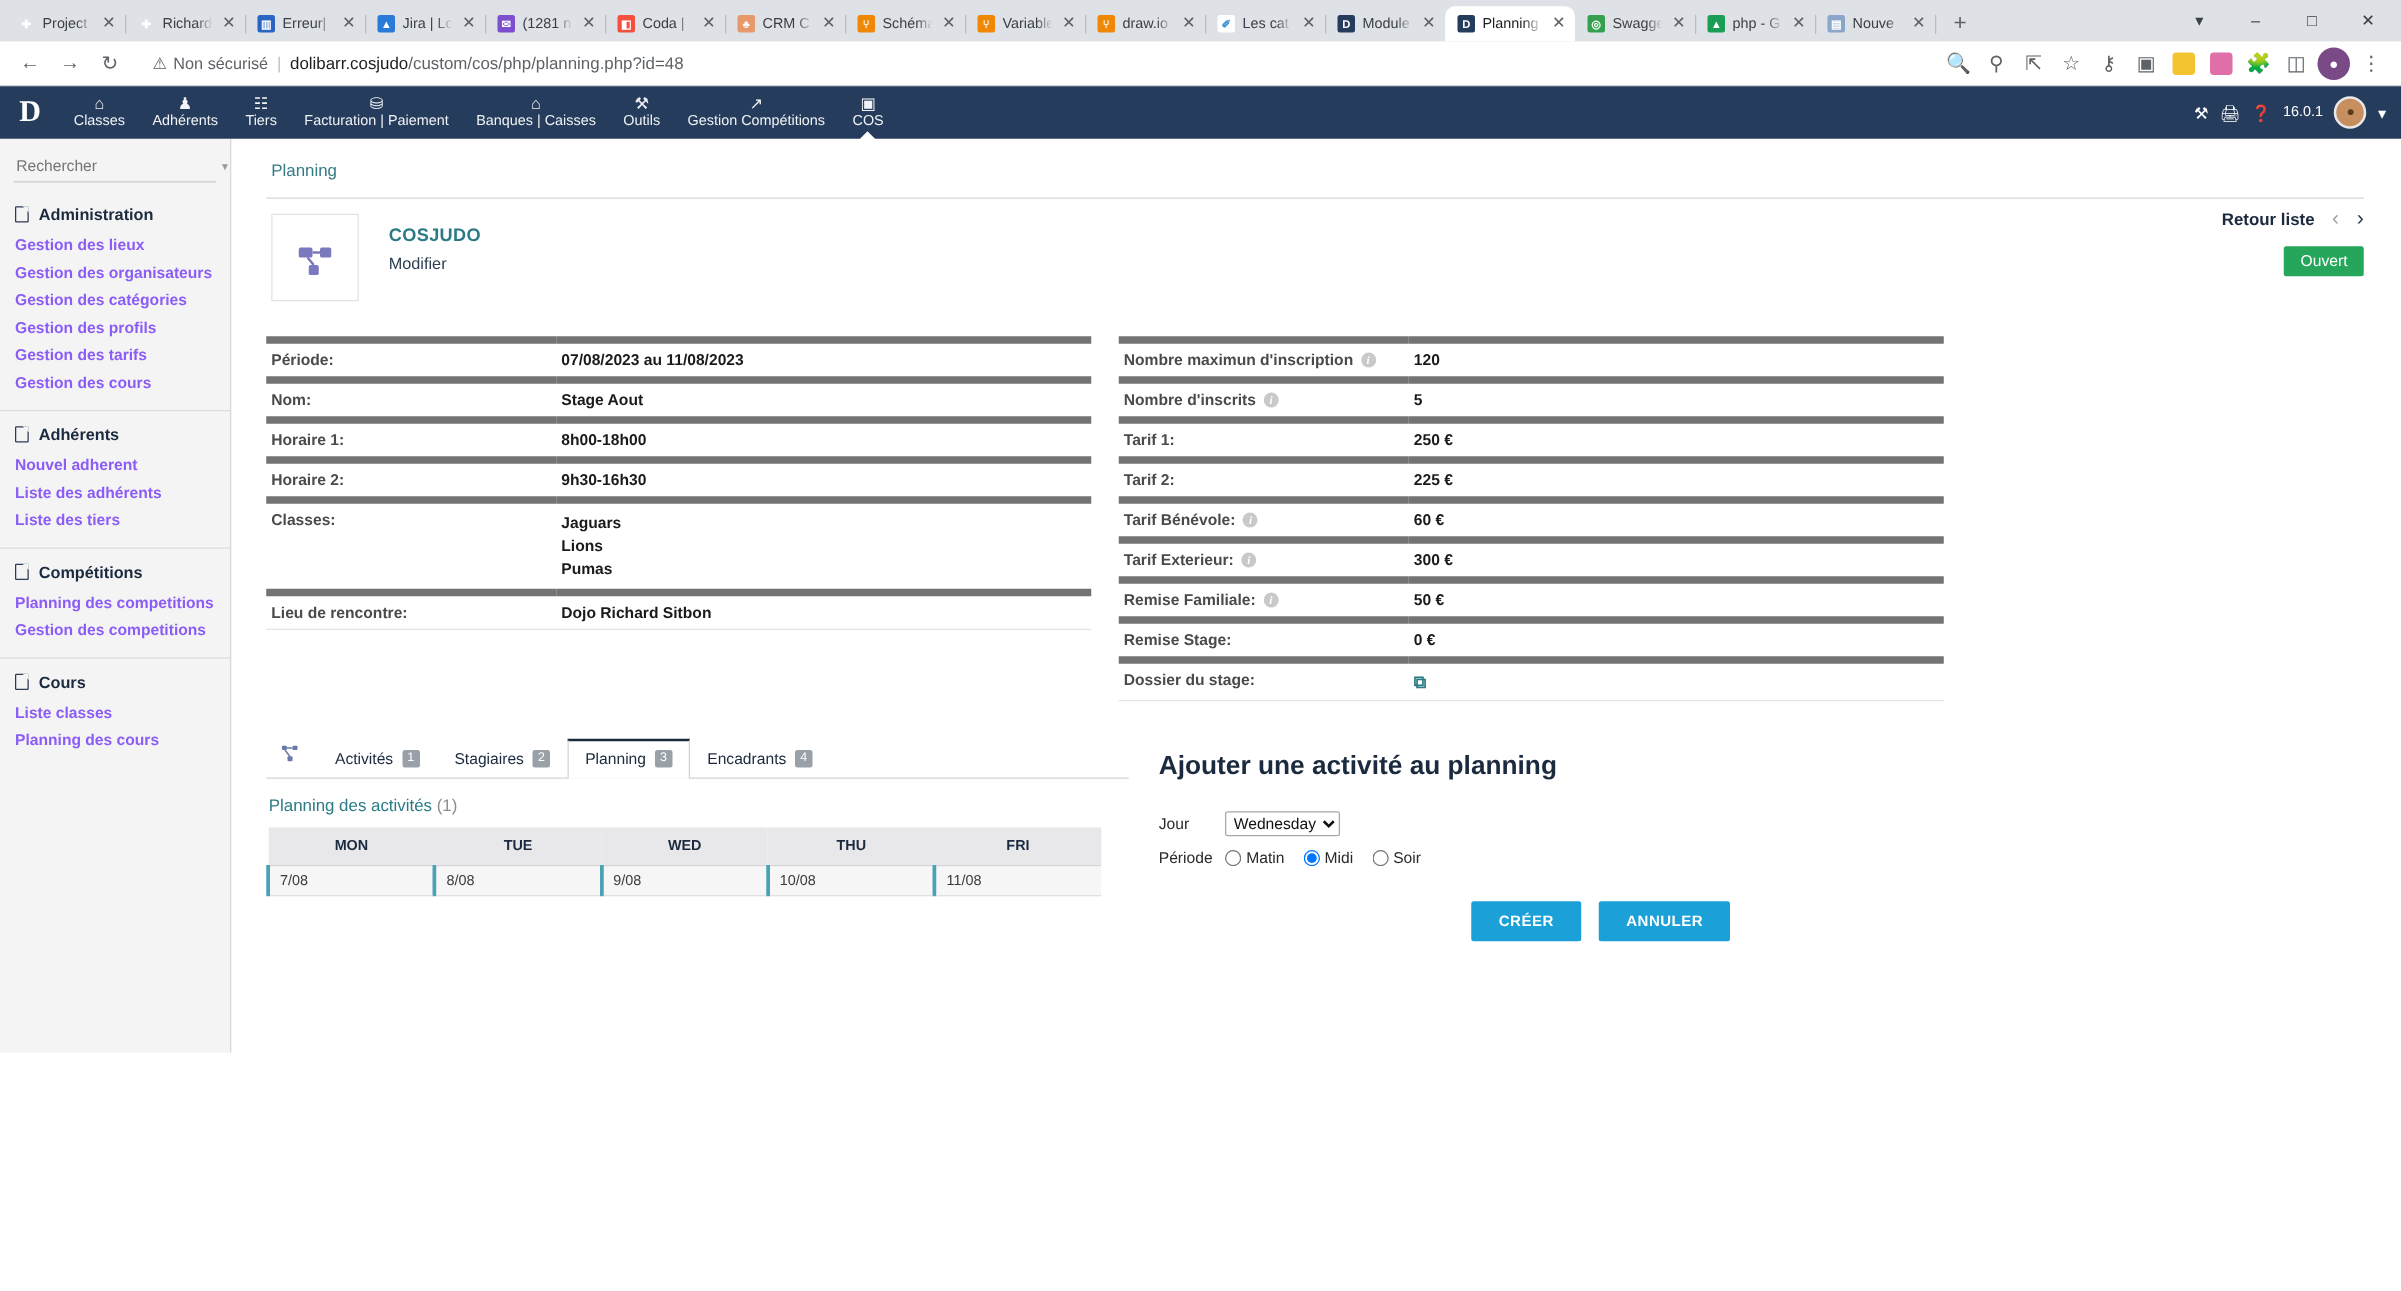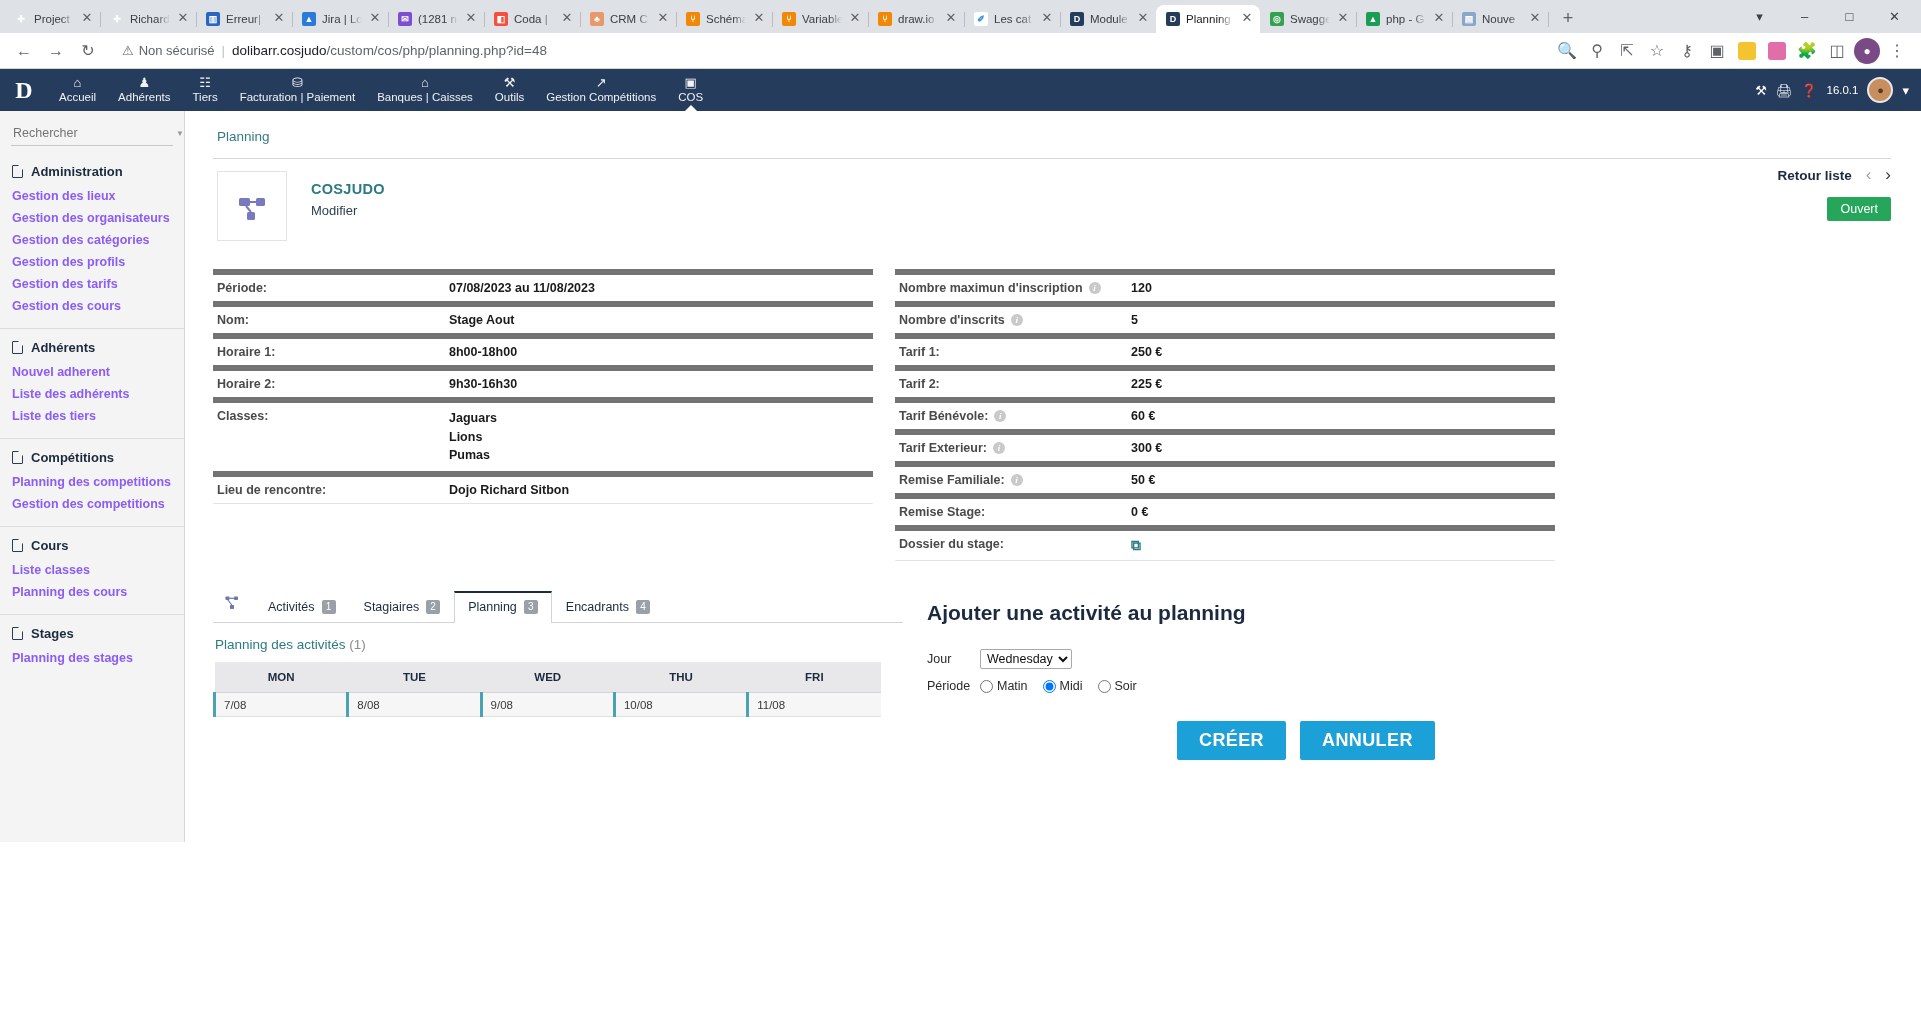--- a/index.html
+++ b/index.html
@@ -270,21 +270,21 @@
   select.fsel {
     font-family: "Liberation Sans", sans-serif; font-size: 12.5px;
     padding: 1px 2px; border: 1px solid #a9a9a9; background: #fff;
     color: #111; border-radius: 2px;
   }
   .radio-grp { display: flex; align-items: center; gap: 15px; }
   .radio-grp label { display: inline-flex; align-items: center; gap: 4px; }
   .btnrow { display: flex; gap: 14px; padding: 18px 0 0 252px; }
   .btn {
     background: #1ba0d8; color: #fff; border: none;
-    font-size: 18px; font-weight: bold; letter-spacing: .4px;
+    font-size: 12px; font-weight: bold; letter-spacing: .4px;
     padding: 9px 22px; border-radius: 2px;
     font-family: "Liberation Sans", sans-serif;
   }
 </style>
 </head>
 <body>
 
 <div class="browser-chrome">
   <div class="tabstrip">
     <div id="tabs-host" style="display:flex;align-items:flex-end;">
@@ -411,21 +411,21 @@
       <div class="tb-icon">⋮</div>
     </div>
   </div>
 </div>
 
 <div class="app-nav">
   <div class="brand">D</div>
   <div id="nav-host" style="display:flex;align-items:stretch;">
       <div class="nav-item">
         <span class="nav-ico">⌂</span>
-        <span>Accueil</span>
+        <span>Classes</span>
       </div>
       <div class="nav-item">
         <span class="nav-ico">♟</span>
         <span>Adhérents</span>
       </div>
       <div class="nav-item">
         <span class="nav-ico">☷</span>
         <span>Tiers</span>
       </div>
       <div class="nav-item">
@@ -498,27 +498,20 @@
           <a class="side-link" href="#">Planning des competitions</a>
           <a class="side-link" href="#">Gestion des competitions</a>
         </div>
         <div class="side-group">
           <div class="side-title">
             <span class="doc-ico"></span>
             <span>Cours</span>
           </div>
           <a class="side-link" href="#">Liste classes</a>
           <a class="side-link" href="#">Planning des cours</a>
-        </div>
-        <div class="side-group">
-          <div class="side-title">
-            <span class="doc-ico"></span>
-            <span>Stages</span>
-          </div>
-          <a class="side-link" href="#">Planning des stages</a>
         </div>
       </div>
   </aside>
 
   <main class="main">
     <div class="crumb">Planning</div>
     <div class="hr-top"></div>
 
     <div class="obj-header">
       <div class="obj-logo">

